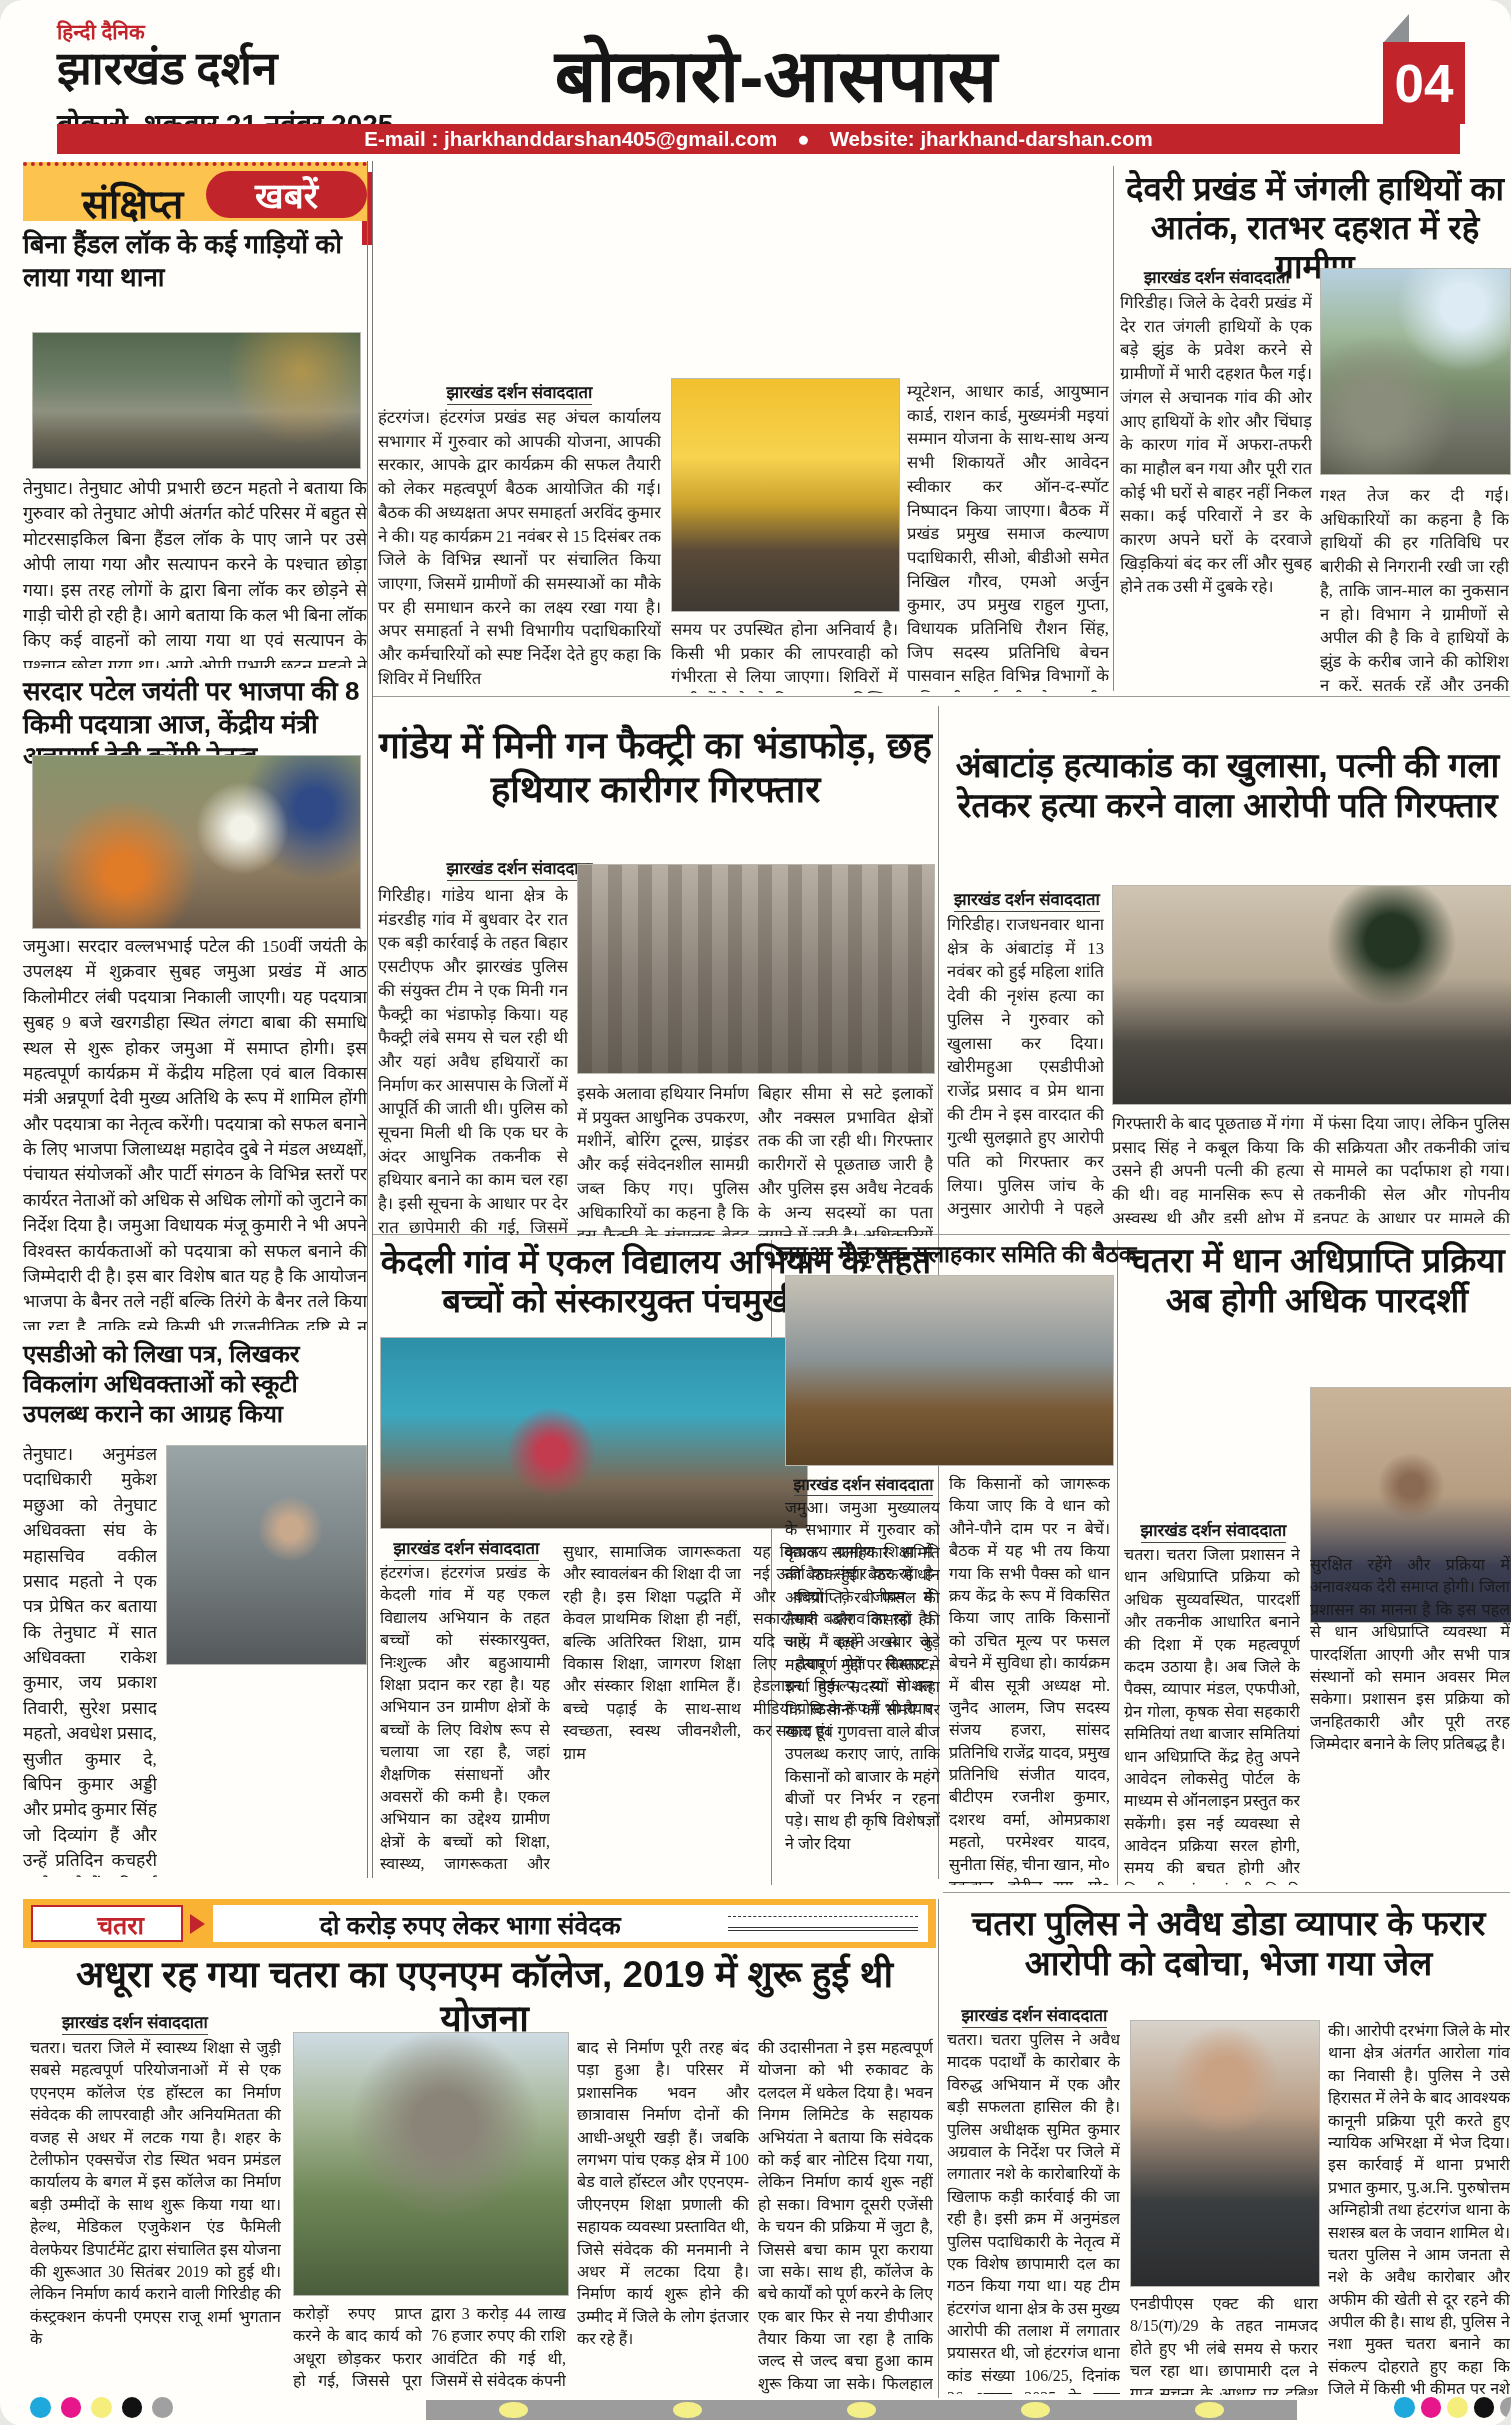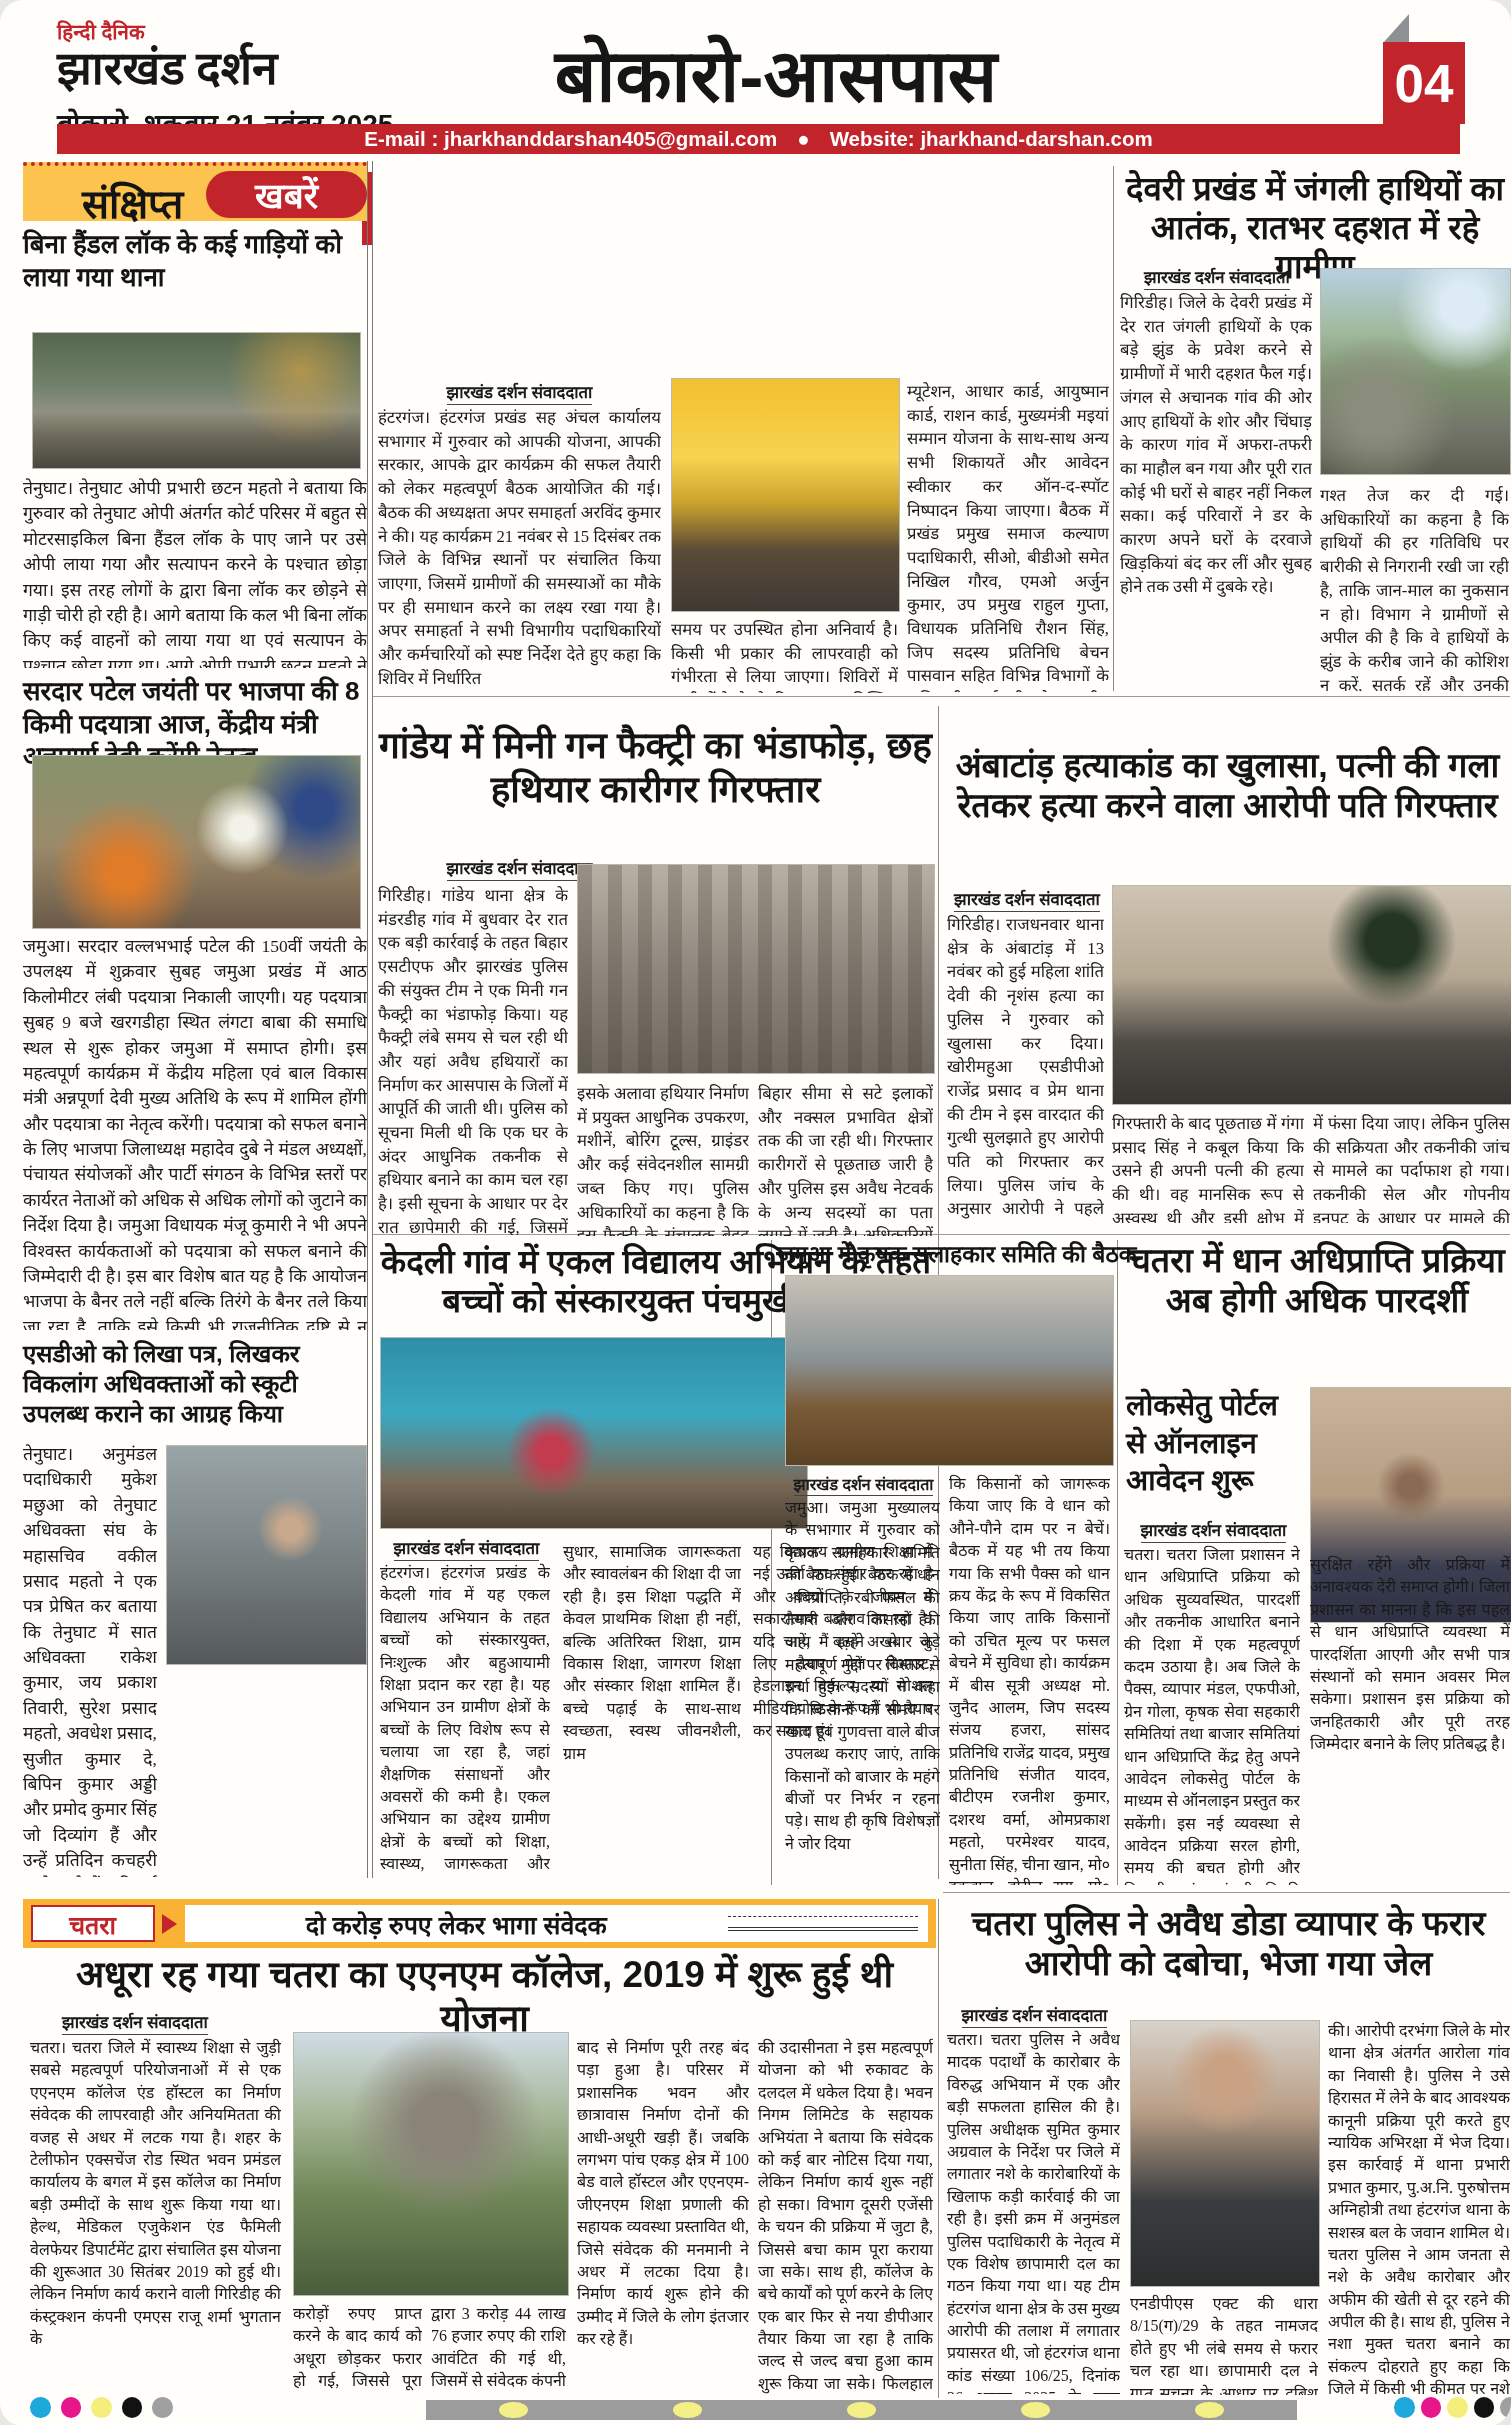--- a/index.html
+++ b/index.html
@@ -67,21 +67,21 @@
           linear-gradient(180deg,#c9b49a 0%,#b59d82 46%,#3c3f52 76%,#2e3142 100%);}
   .ph-college{background:radial-gradient(circle at 55% 35%,#8a8478 14%,transparent 42%),
               linear-gradient(180deg,#cfdce4 0%,#a8b89a 30%,#6f8757 62%,#4a5d3c 100%);}
   .ph-portrait{background:radial-gradient(circle at 50% 22%,#c9a183 9%,transparent 24%),
                linear-gradient(180deg,#d8d3cb 0%,#b99e86 34%,#3a3d3f 68%,#2b2d2f 100%);}
   .float-photo{float:right;width:199px;height:218px;margin:3px 0 6px 9px;}
   
   .ribbon{background:#f9b233;display:flex;align-items:center;padding:5.3px 7.6px;box-sizing:border-box;gap:7.6px;}
   .ribbon-inner{background:#fff;flex:1;height:37px;display:flex;align-items:center;gap:10.6px;padding:0 10.6px;}
   .ribbon-label{background:#fff;border:2.3px solid #c2242b;width:120px;height:33px;display:flex;align-items:center;
-                justify-content:center;font-family:"Liberation Sans",sans-serif;font-weight:800;font-size:25px;color:#c2242b;}
+                justify-content:center;font-family:"Liberation Sans",sans-serif;font-weight:800;font-size:25px;color:#c2242b;padding-left:28px;}
   .ribbon-chevron{width:0;height:0;border-top:10px solid transparent;border-bottom:10px solid transparent;border-left:15px solid #c2242b;}
   .ribbon-ticker{flex:1;text-align:center;font-family:"Liberation Sans",sans-serif;font-weight:800;font-size:25px;color:#141414;}
   .ribbon-lines{width:190px;height:10.6px;border-top:1.5px dashed #333;border-bottom:4.6px double #333;}
   
   .dots{display:flex;gap:10px;}
   .dot{width:20.5px;height:20.5px;border-radius:50%;}
   .dot-c{background:#1fa8dc}.dot-m{background:#e8168b}.dot-y{background:#f5ee7d}.dot-k{background:#121212}.dot-g{background:#a0a0a0}
   .regbar{background:#9c9c9c;display:flex;align-items:center;justify-content:space-around;}
   .regoval{width:29px;height:16.7px;border-radius:50%;background:#f4ef86;}
 </style>
@@ -168,21 +168,20 @@
   <div class="abs body-txt body-sm" style="left:563px;top:1541px;width:178px;height:335px;">सुधार, सामाजिक जागरूकता और स्वावलंबन की शिक्षा दी जा रही है। इस शिक्षा पद्धति में केवल प्राथमिक शिक्षा ही नहीं, बल्कि अतिरिक्त शिक्षा, ग्राम विकास शिक्षा, जागरण शिक्षा और संस्कार शिक्षा शामिल हैं। बच्चे पढ़ाई के साथ-साथ स्वच्छता, स्वस्थ जीवनशैली, ग्राम</div>
   <div class="abs body-txt body-sm" style="left:753px;top:1541px;width:180px;height:335px;">यह विद्यालय ग्रामीण शिक्षा में नई ऊर्जा का संचार कर रहा है और बच्चों के जीवन में सकारात्मक बदलाव ला रहा है। यदि चाहें, मैं इन्हें अखबार के लिए तैयार पेज लेआउट, हेडलाइन विकल्प, या सोशल मीडिया पोस्ट के रूप में भी तैयार कर सकता हूं।</div>
 
   <div class="abs headline h-sm" style="left:777px;top:1241px;width:335px;height:37px;">जमुआ में कृषक सलाहकार समिति की बैठक</div>
   <div class="abs photo ph-krishak" style="left:785px;top:1275px;width:327px;height:189px;"></div>
   <div class="abs byline" style="left:785px;top:1473px;width:157px;font-size:16px;"><span>झारखंड दर्शन संवाददाता</span></div>
   <div class="abs body-txt body-sm" style="left:785px;top:1497px;width:155px;height:388px;">जमुआ। जमुआ मुख्यालय के सभागार में गुरुवार को कृषक सलाहकार समिति की बैठक हुई। बैठक में धान अधिप्राप्ति, रबी फसल की तैयारी और किसानों की आय बढ़ाने से जुड़े महत्वपूर्ण मुद्दों पर विस्तार से चर्चा हुई। सदस्यों ने कहा कि किसानों को समय पर खाद एवं गुणवत्ता वाले बीज उपलब्ध कराए जाएं, ताकि किसानों को बाजार के महंगे बीजों पर निर्भर न रहना पड़े। साथ ही कृषि विशेषज्ञों ने जोर दिया</div>
   <div class="abs body-txt body-sm" style="left:949px;top:1473px;width:161px;height:412px;">कि किसानों को जागरूक किया जाए कि वे धान को औने-पौने दाम पर न बेचें। बैठक में यह भी तय किया गया कि सभी पैक्स को धान क्रय केंद्र के रूप में विकसित किया जाए ताकि किसानों को उचित मूल्य पर फसल बेचने में सुविधा हो। कार्यक्रम में बीस सूत्री अध्यक्ष मो. जुनैद आलम, जिप सदस्य संजय हजरा, सांसद प्रतिनिधि राजेंद्र यादव, प्रमुख प्रतिनिधि संजीत यादव, बीटीएम रजनीश कुमार, दशरथ वर्मा, ओमप्रकाश महतो, परमेश्वर यादव, सुनीता सिंह, चीना खान, मो० इकबाल, होरील राय, मो० आलम अंसारी, बद्री यादव समेत समिति के अनेक सदस्य शामिल हुए। बैठक की अध्यक्षता सुधीर द्विवेदी ने की। बैठक के अंत में विभागीय अधिकारियों ने रबी की बुवाई के दौरान जल संरक्षण, उर्वरक संतुलन और आधुनिक कृषि तकनीक को अपनाने पर विशेष बल दिया।</div>
 
   <div class="abs headline h-md" style="left:1124px;top:1240px;width:386px;height:135px;">चतरा में धान अधिप्राप्ति प्रक्रिया अब होगी अधिक पारदर्शी</div>
-  <div class="abs subhead" style="left:1126px;top:1387px;width:179px;height:120px;">लोकसेतु पोर्टल से ऑनलाइन आवेदन शुरू</div>
   <div class="abs photo ph-mic" style="left:1310px;top:1387px;width:200px;height:234px;"></div>
   <div class="abs byline" style="left:1124px;top:1518px;width:179px;"><span>झारखंड दर्शन संवाददाता</span></div>
   <div class="abs body-txt body-sm" style="left:1124px;top:1544px;width:176px;height:341px;">चतरा। चतरा जिला प्रशासन ने धान अधिप्राप्ति प्रक्रिया को अधिक सुव्यवस्थित, पारदर्शी और तकनीक आधारित बनाने की दिशा में एक महत्वपूर्ण कदम उठाया है। अब जिले के पैक्स, व्यापार मंडल, एफपीओ, ग्रेन गोला, कृषक सेवा सहकारी समितियां तथा बाजार समितियां धान अधिप्राप्ति केंद्र हेतु अपने आवेदन लोकसेतु पोर्टल के माध्यम से ऑनलाइन प्रस्तुत कर सकेंगी। इस नई व्यवस्था से आवेदन प्रक्रिया सरल होगी, समय की बचत होगी और विभागीय जांच एवं स्वीकृति की कार्यवाही अधिक पारदर्शी तथा त्वरित हो जाएगी। जिला सहकारिता पदाधिकारी लोकनाथ महतो ने बताया कि इस पोर्टल के माध्यम से धान अधिप्राप्ति केंद्र खोलने के इच्छुक संस्थान एक ही मंच पर मानकों के अनुरूप अपनी जानकारी दर्ज कर सकेंगे। सूचनाओं के केंद्रीकरण से रिकॉर्ड</div>
   <div class="abs body-txt body-sm" style="left:1310px;top:1554px;width:200px;height:254px;">सुरक्षित रहेंगे और प्रक्रिया में अनावश्यक देरी समाप्त होगी। जिला प्रशासन का मानना है कि इस पहल से धान अधिप्राप्ति व्यवस्था में पारदर्शिता आएगी और सभी पात्र संस्थानों को समान अवसर मिल सकेगा। प्रशासन इस प्रक्रिया को जनहितकारी और पूरी तरह जिम्मेदार बनाने के लिए प्रतिबद्ध है।</div>
 
   <div class="abs ribbon" style="left:23px;top:1899px;width:913px;height:49px;">
     <div class="ribbon-label">चतरा</div>
     <div class="ribbon-chevron"></div>
     <div class="ribbon-inner">
       <div class="ribbon-ticker">दो करोड़ रुपए लेकर भागा संवेदक</div>

